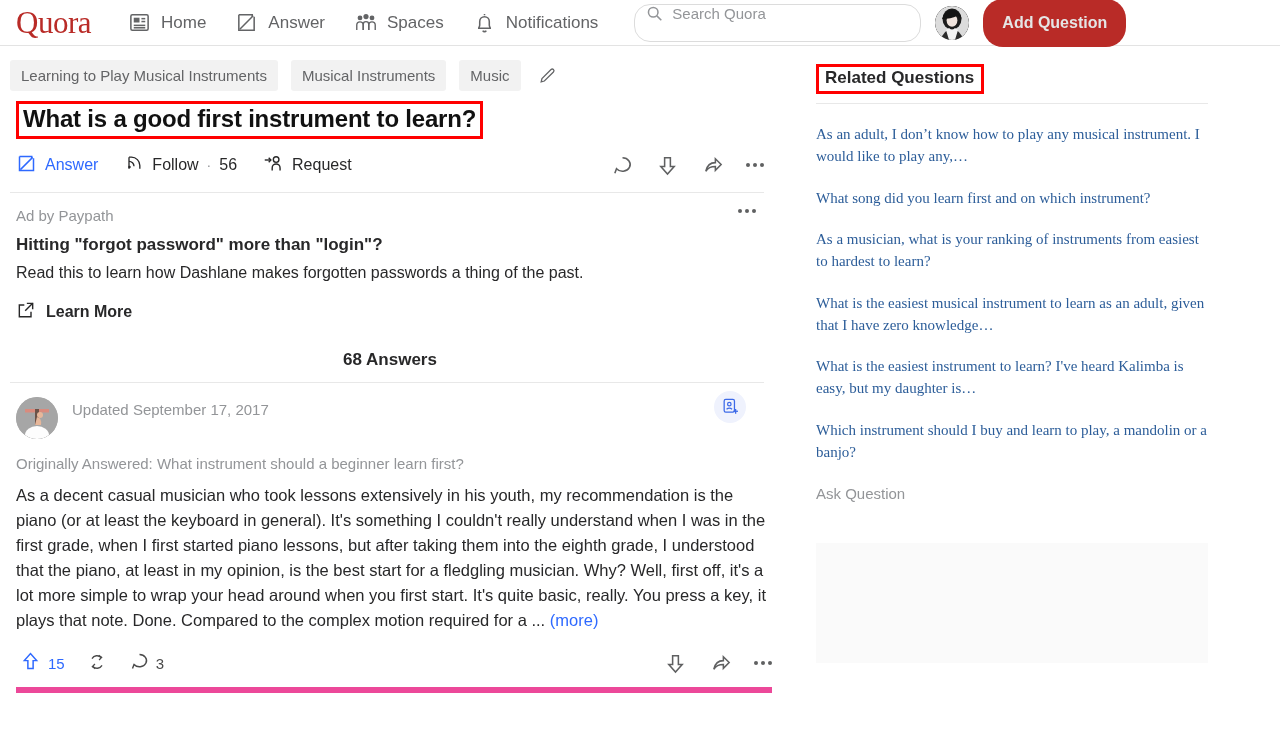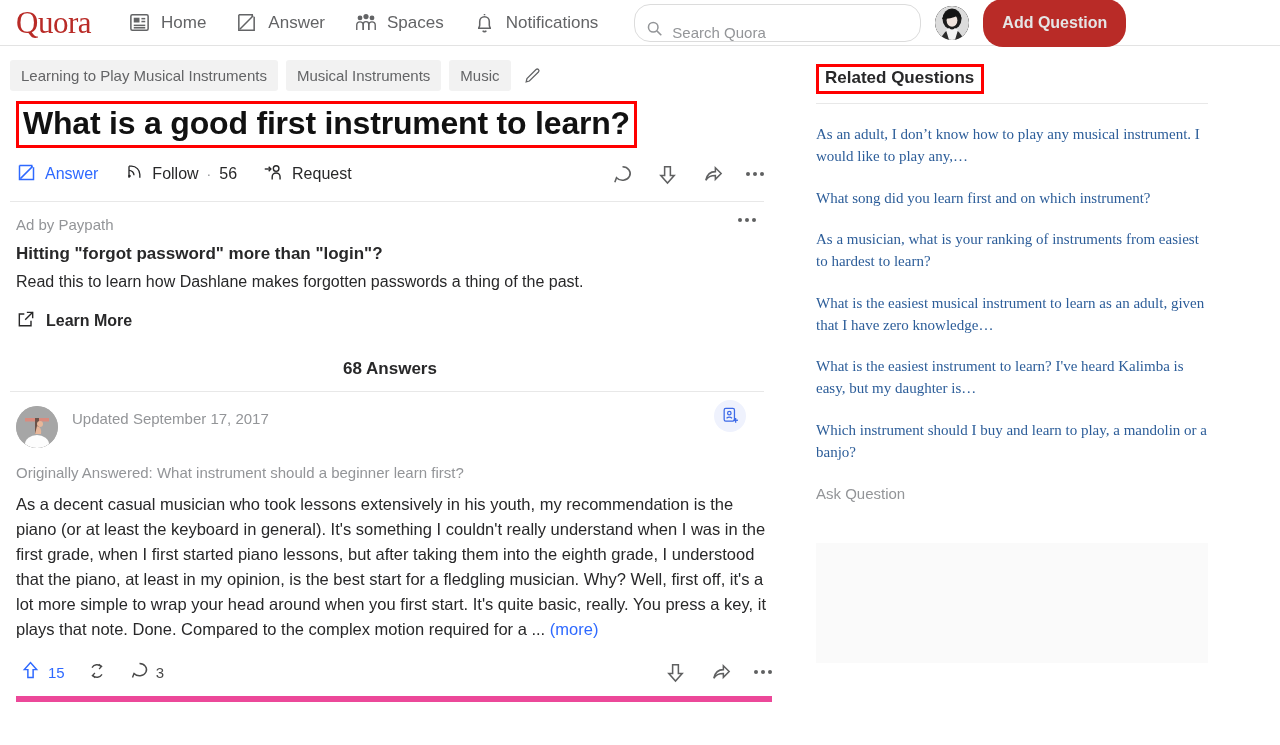--- a/index.html
+++ b/index.html
@@ -45,21 +45,21 @@
   .navicon { display: flex; align-items: center; justify-content: center; width: 25px; height: 25px; }
   .navicon svg { display: block; }
 
   .searchwrap {
     margin-left: 22px;
     width: 287px;
     height: 38px;
     border: 1px solid #dcdcdc;
     border-radius: 16px;
     display: flex;
-    align-items: flex-end;
+    align-items: flex-start;
     padding: 0 11px;
     gap: 9px;
     background: #fff;
   }
   .searchwrap input {
     border: none;
     outline: none;
     font-family: "Liberation Sans", sans-serif;
     font-size: 15px;
     color: #282829;
@@ -101,41 +101,41 @@
     width: 800px;
     padding: 14px 40px 0 10px;
     position: relative;
   }
   .side {
     width: 480px;
     padding: 18px 28px 0 16px;
   }
 
   
-  .pills { display: flex; align-items: center; gap: 8px; margin-bottom: 4px; }
+  .pills { display: flex; align-items: center; gap: 13px; margin-bottom: 4px; }
   .pill {
     background: #f2f2f2;
     color: #636466;
     font-size: 15px;
     padding: 7px 11px;
     border-radius: 3px;
     cursor: pointer;
     white-space: nowrap;
   }
   .pencil { margin-left: 4px; cursor: pointer; display: flex; align-items: center; }
 
   
   .qtitle-box {
     display: inline-block;
     border: 3px solid #ff0000;
     padding: 1px 4px 3px 4px;
     margin: 6px 0 4px 6px;
   }
   .qtitle {
-    font-size: 32px;
+    font-size: 24px;
     font-weight: bold;
     color: #111;
     line-height: 1.15;
     letter-spacing: -0.2px;
   }
 
   
   .actionbar {
     display: flex;
     align-items: center;

